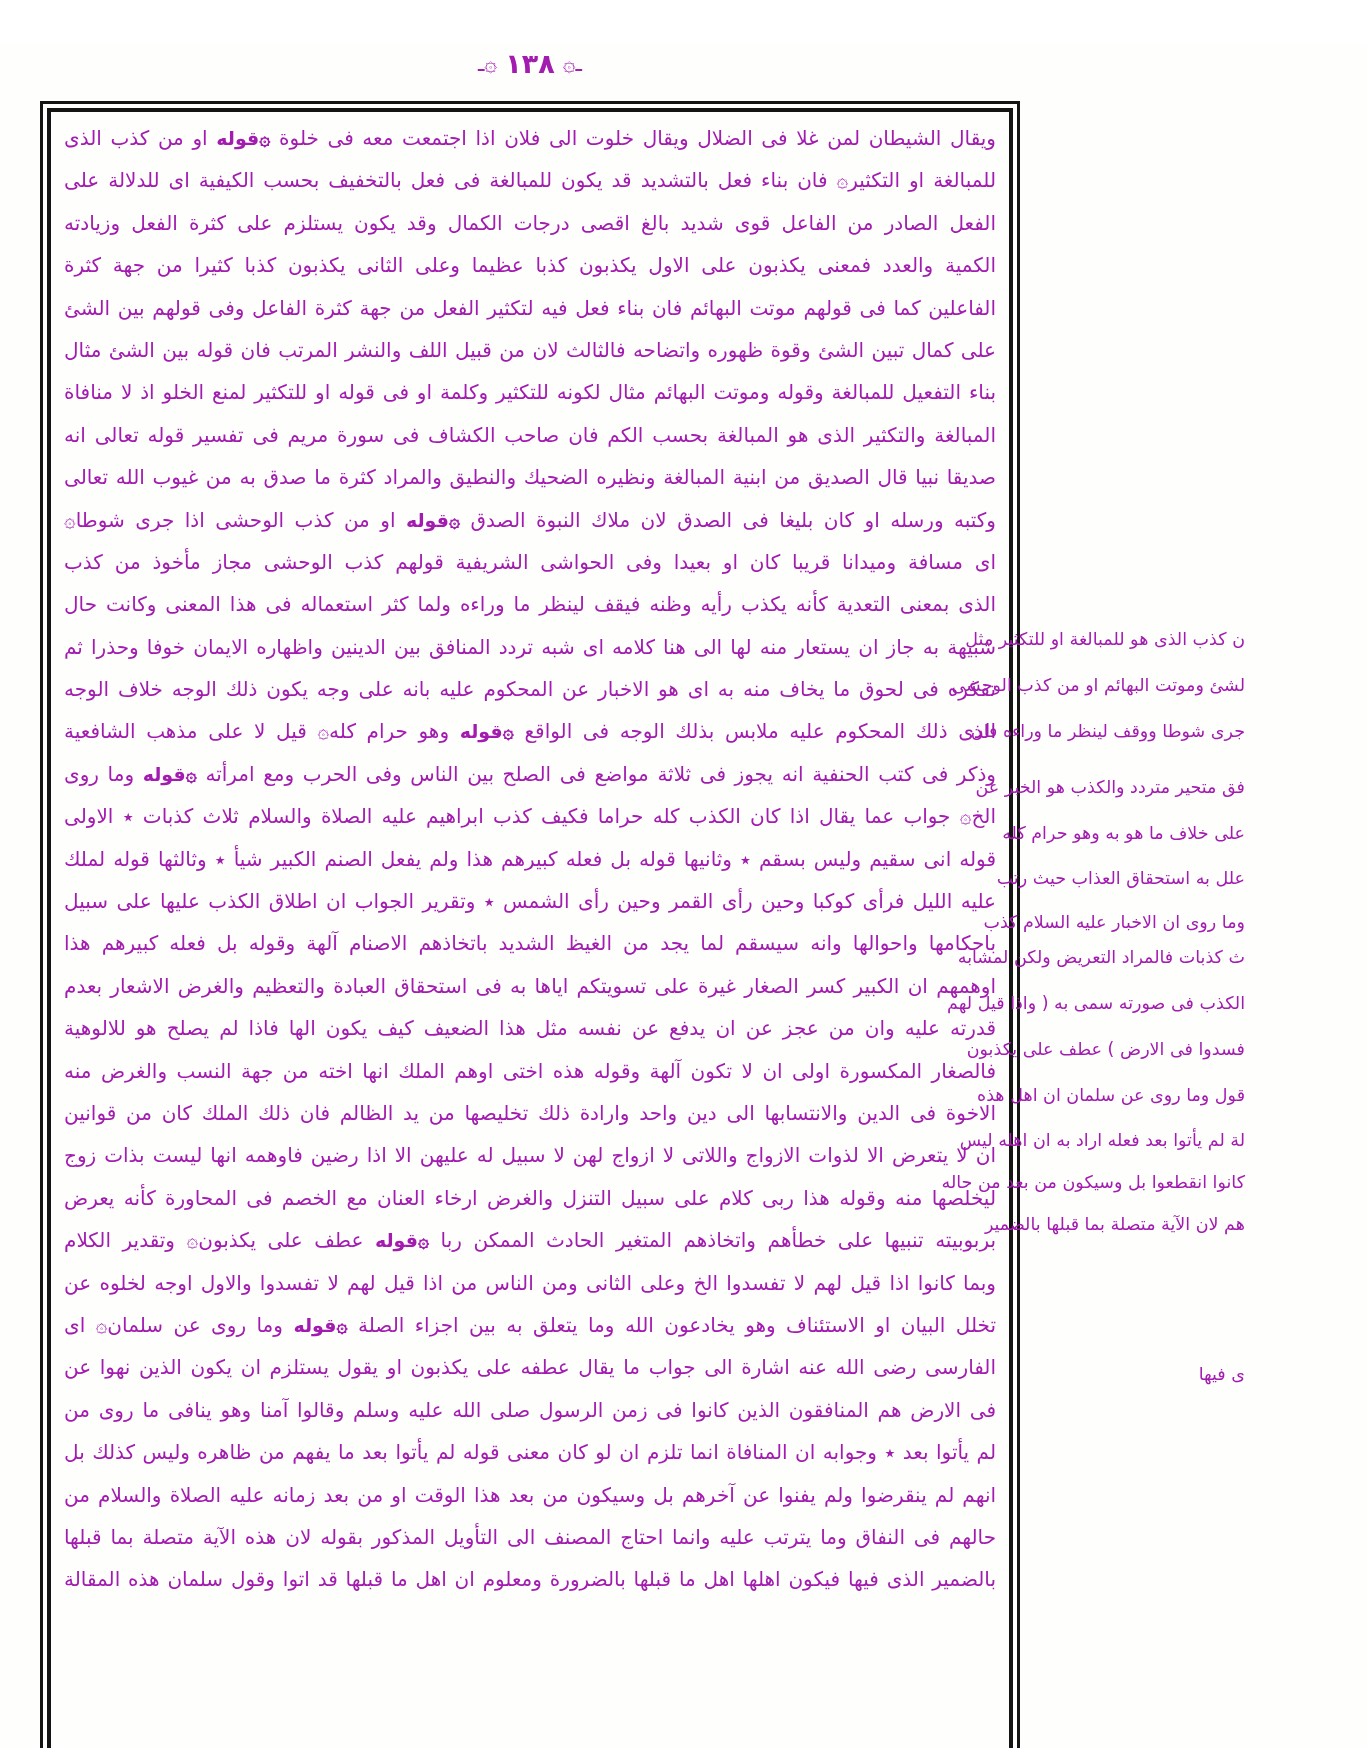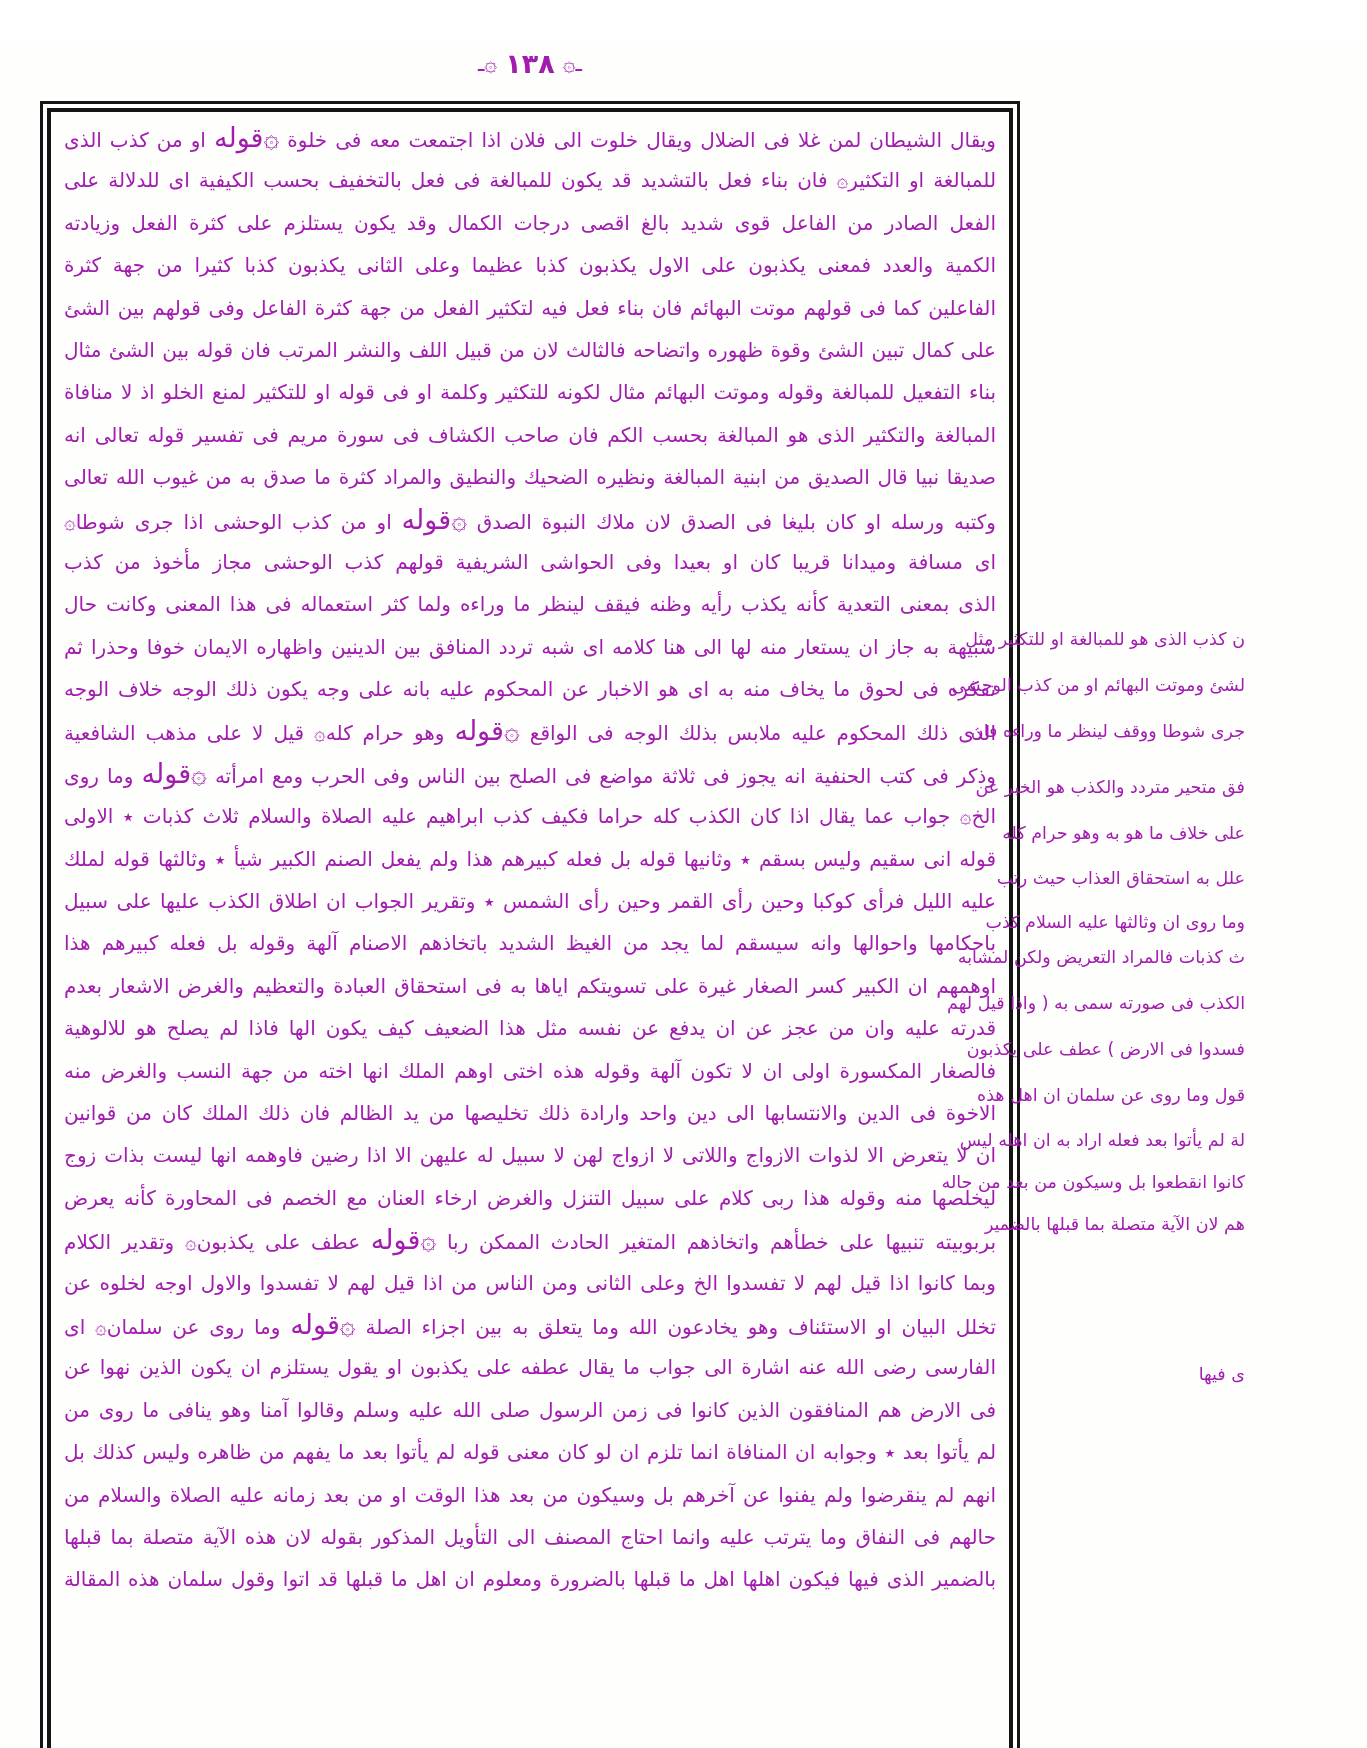--- a/index.html
+++ b/index.html
@@ -29,21 +29,21 @@
     border:4px solid #141414; box-sizing:border-box;
     padding:5px 13px 4px 13px; overflow:hidden;
   }
 
   .body{direction:rtl;}
   .line{
     height:42.4px; line-height:42.4px; font-size:20px;
     text-align:justify; text-align-last:justify;
     overflow:hidden; word-spacing:1px;
   }
-  .lemma{font-weight:normal; font-size:27px;}
+  .lemma{font-weight:bold; font-size:19px;}
 
   
   .mnote{
     position:absolute; right:122px;
     direction:rtl; white-space:nowrap;
     font-size:17.5px; line-height:24px;
   }
 </style>
 </head>
 <body>
@@ -96,21 +96,21 @@
     </div>
   </div>
 
   <div id="margin-notes">
       <div class="mnote" style="top: 583px;">ن كذب الذى هو للمبالغة او للتكثير مثل</div>
       <div class="mnote" style="top: 629px;">لشئ وموتت البهائم او من كذب الوحشى</div>
       <div class="mnote" style="top: 675px;">جرى شوطا ووقف لينظر ما وراءه فان</div>
       <div class="mnote" style="top: 731px;">فق متحير متردد والكذب هو الخبر عن</div>
       <div class="mnote" style="top: 777px;">على خلاف ما هو به وهو حرام كله</div>
       <div class="mnote" style="top: 822px;">علل به استحقاق العذاب حيث رتب</div>
-      <div class="mnote" style="top: 866px;">وما روى ان وثالثها عليه السلام كذب</div>
+      <div class="mnote" style="top: 866px;">وما روى ان الاخبار عليه السلام كذب</div>
       <div class="mnote" style="top: 901px;">ث كذبات فالمراد التعريض ولكن لمشابه</div>
       <div class="mnote" style="top: 947px;">الكذب فى صورته سمى به ( واذا قيل لهم</div>
       <div class="mnote" style="top: 993px;">فسدوا فى الارض ) عطف على يكذبون</div>
       <div class="mnote" style="top: 1039px;">قول وما روى عن سلمان ان اهل هذه</div>
       <div class="mnote" style="top: 1084px;">لة لم يأتوا بعد فعله اراد به ان اهله ليس</div>
       <div class="mnote" style="top: 1126px;">كانوا انقطعوا بل وسيكون من بعد من حاله</div>
       <div class="mnote" style="top: 1168px;">هم لان الآية متصلة بما قبلها بالضمير</div>
       <div class="mnote" style="top: 1318px;">ى فيها</div>
     </div>
 

